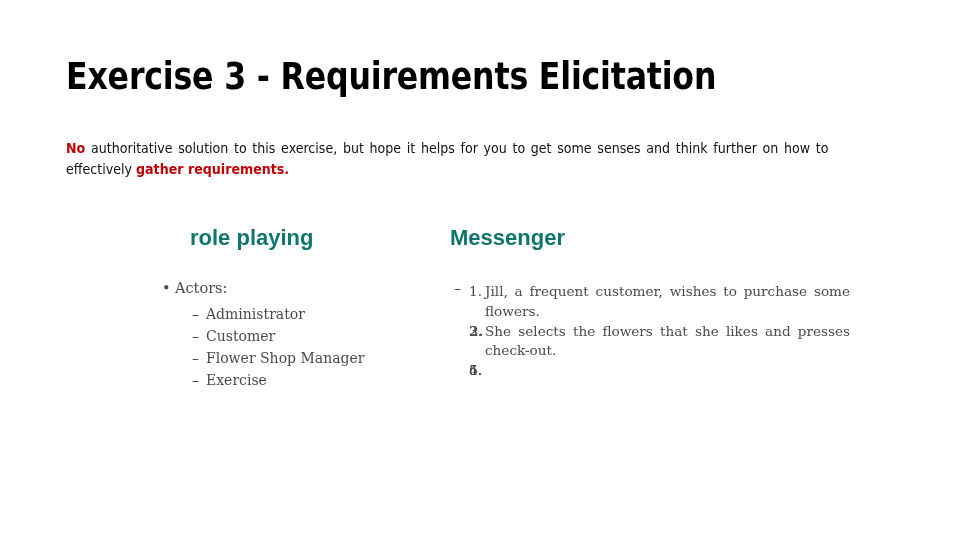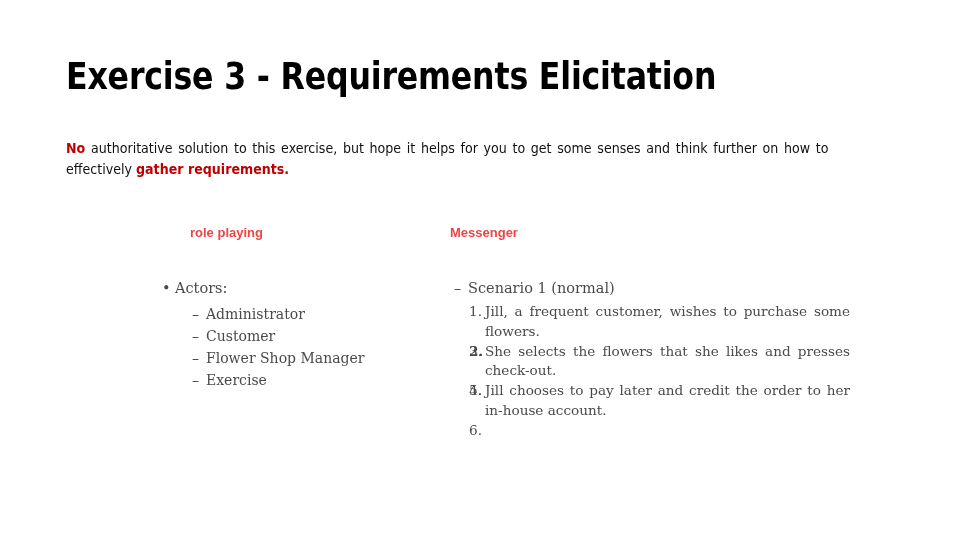--- a/index.html
+++ b/index.html
@@ -53,23 +53,23 @@
     text-align: justify;
     transform: scaleX(0.97);
     transform-origin: left top;
   }
   .intro .accent { color: #C00000; font-weight: 600; }
 
   
   .col-heading {
     position: absolute;
     font-family: "Liberation Sans", sans-serif;
-    font-size: 13px;
+    font-size: 22px;
     font-weight: bold;
-    color: #ef4444;
+    color: #0f766e;
     white-space: nowrap;
   }
   .heading-left  { left: 190px; top: 225px; }
   .heading-right { left: 450px; top: 225px; }
 
   
   .scan {
     position: absolute;
     font-family: "DejaVu Serif", "Liberation Serif", serif;
     color: #3a3a3a;
@@ -172,40 +172,38 @@
       <div class="sub-row">
         <span class="marker">–</span>
         <span>Exercise</span>
       </div>
     </div>
   </div>
 
   <div class="scan scenario">
     <div class="scen-head">
       <span class="marker">–</span>
-      <span>Scenario 1 (normal)</span>
     </div>
     <div class="steps">
       <div class="step">
         <span class="num">1.</span>
         <span>Jill, a frequent customer, wishes to purchase some flowers.</span>
       </div>
       <div class="step bolder">
         <span class="num">2.</span>
       </div>
       <div class="step">
         <span class="num">3.</span>
         <span>She selects the flowers that she likes and presses check-out.</span>
       </div>
       <div class="step">
         <span class="num">4.</span>
       </div>
       <div class="step">
         <span class="num">5.</span>
-        <span>Jill chooses to pay later and credit the order to her in-house account.</span>
       </div>
       <div class="step">
         <span class="num">6.</span>
       </div>
     </div>
   </div>
 
 </div>
 
 </body></html>

